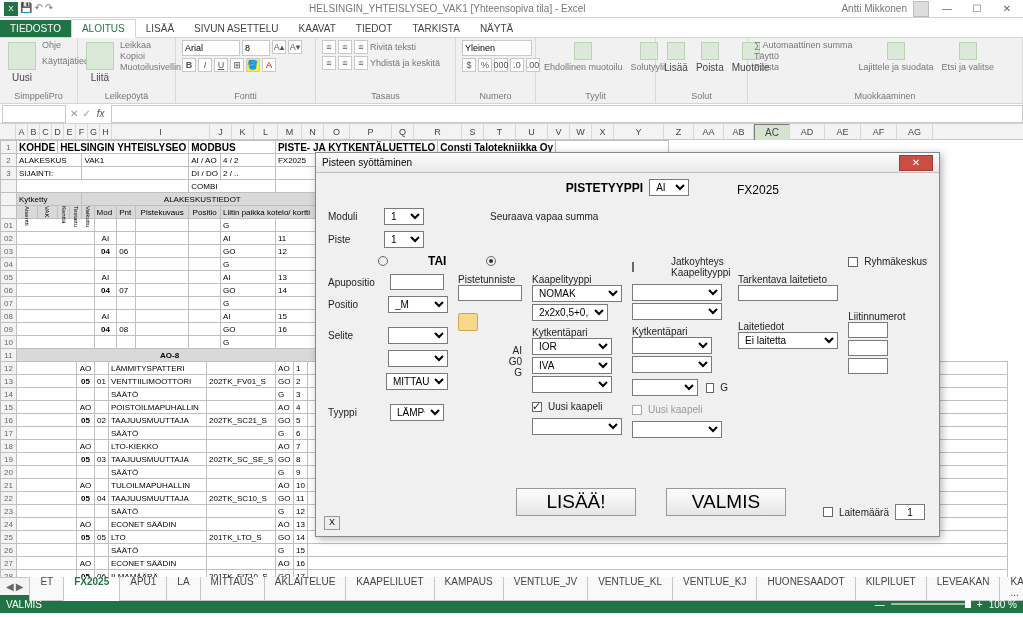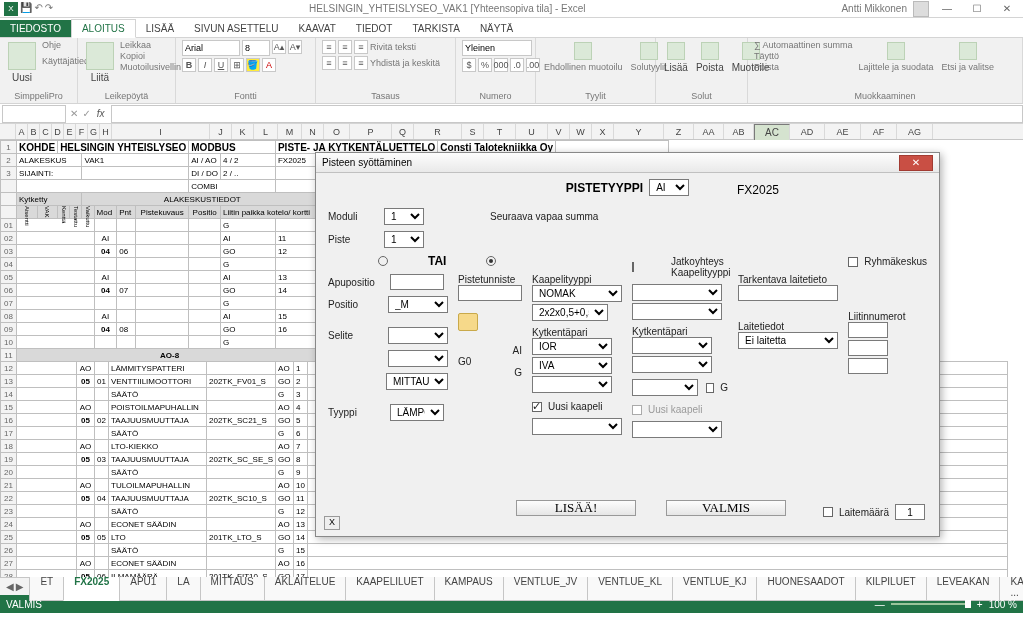--- a/index.html
+++ b/index.html
@@ -70,21 +70,21 @@
 .dlg-body { padding: 6px 12px; position: relative; height: calc(100% - 20px); }
 .row { display: flex; align-items: center; gap: 6px; margin-bottom: 6px; }
 .lbl { font-size: 10px; color: #222; }
 .sel { height: 17px; border: 1px solid #7a7a7a; background: #fff; font-size: 10px; padding: 0 2px; }
 .txt { height: 16px; border: 1px solid #7a7a7a; background: #fff; font-size: 10px; padding: 0 2px; }
 .radio { width: 10px; height: 10px; border: 1px solid #666; border-radius: 50%; display: inline-block; position: relative; }
 .radio.checked::after { content: ""; position: absolute; inset: 2px; background: #333; border-radius: 50%; }
 .chk { width: 10px; height: 10px; border: 1px solid #666; background: #fff; display: inline-block; position: relative; }
 .chk.checked::after { content: "✓"; position: absolute; top: -3px; left: -1px; font-size: 11px; color: #222; }
 .chk.disabled { border-color: #aaa; }
-.bigbtn { width: 120px; height: 16px; background: linear-gradient(#fdfdfd,#e6e6e6); border: 1px solid #999; font-size: 13px; display: flex; align-items: center; justify-content: center; font-family: Liberation Serif, serif; }
+.bigbtn { width: 120px; height: 28px; background: linear-gradient(#fdfdfd,#e6e6e6); border: 1px solid #999; font-size: 19px; display: flex; align-items: center; justify-content: center; }
 .section-title { font-weight: bold; font-size: 12px; }
 .folder-ico { width: 20px; height: 18px; background: #f6d98a; border: 1px solid #c9a94a; border-radius: 2px; }
 .disabled-txt { color: #9a9a9a; }
 
 </style>
 </head>
 <body>
 
 <div class="titlebar">
   <div class="left">
@@ -770,21 +770,21 @@
           </div>
       </div>
 
       <div style="width:70px;">
         <div class="lbl">Pistetunniste</div>
         <input class="txt" style="width: 64px;">
         <div style="height:12px;"></div>
         <div class="folder-ico"></div>
         <div style="height:14px;"></div>
         <div class="lbl" style="text-align:right;">AI</div>
-        <div class="lbl" style="">G0</div>
+        <div class="lbl" style="text-align:right;">G0</div>
         <div class="lbl" style="text-align:right;">G</div>
       </div>
 
       <div style="width:96px;">
         <div class="lbl">Kaapelityyppi</div>
         <select class="sel" style="width:90px;"><option>NOMAK</option></select>
         <select class="sel" style="width:76px;margin-top:2px;"><option>2x2x0,5+0,5</option></select>
         <div style="height:6px;"></div>
         <div class="lbl">Kytkentäpari</div>
         <select class="sel" style="width:80px;"><option>IOR</option></select>

